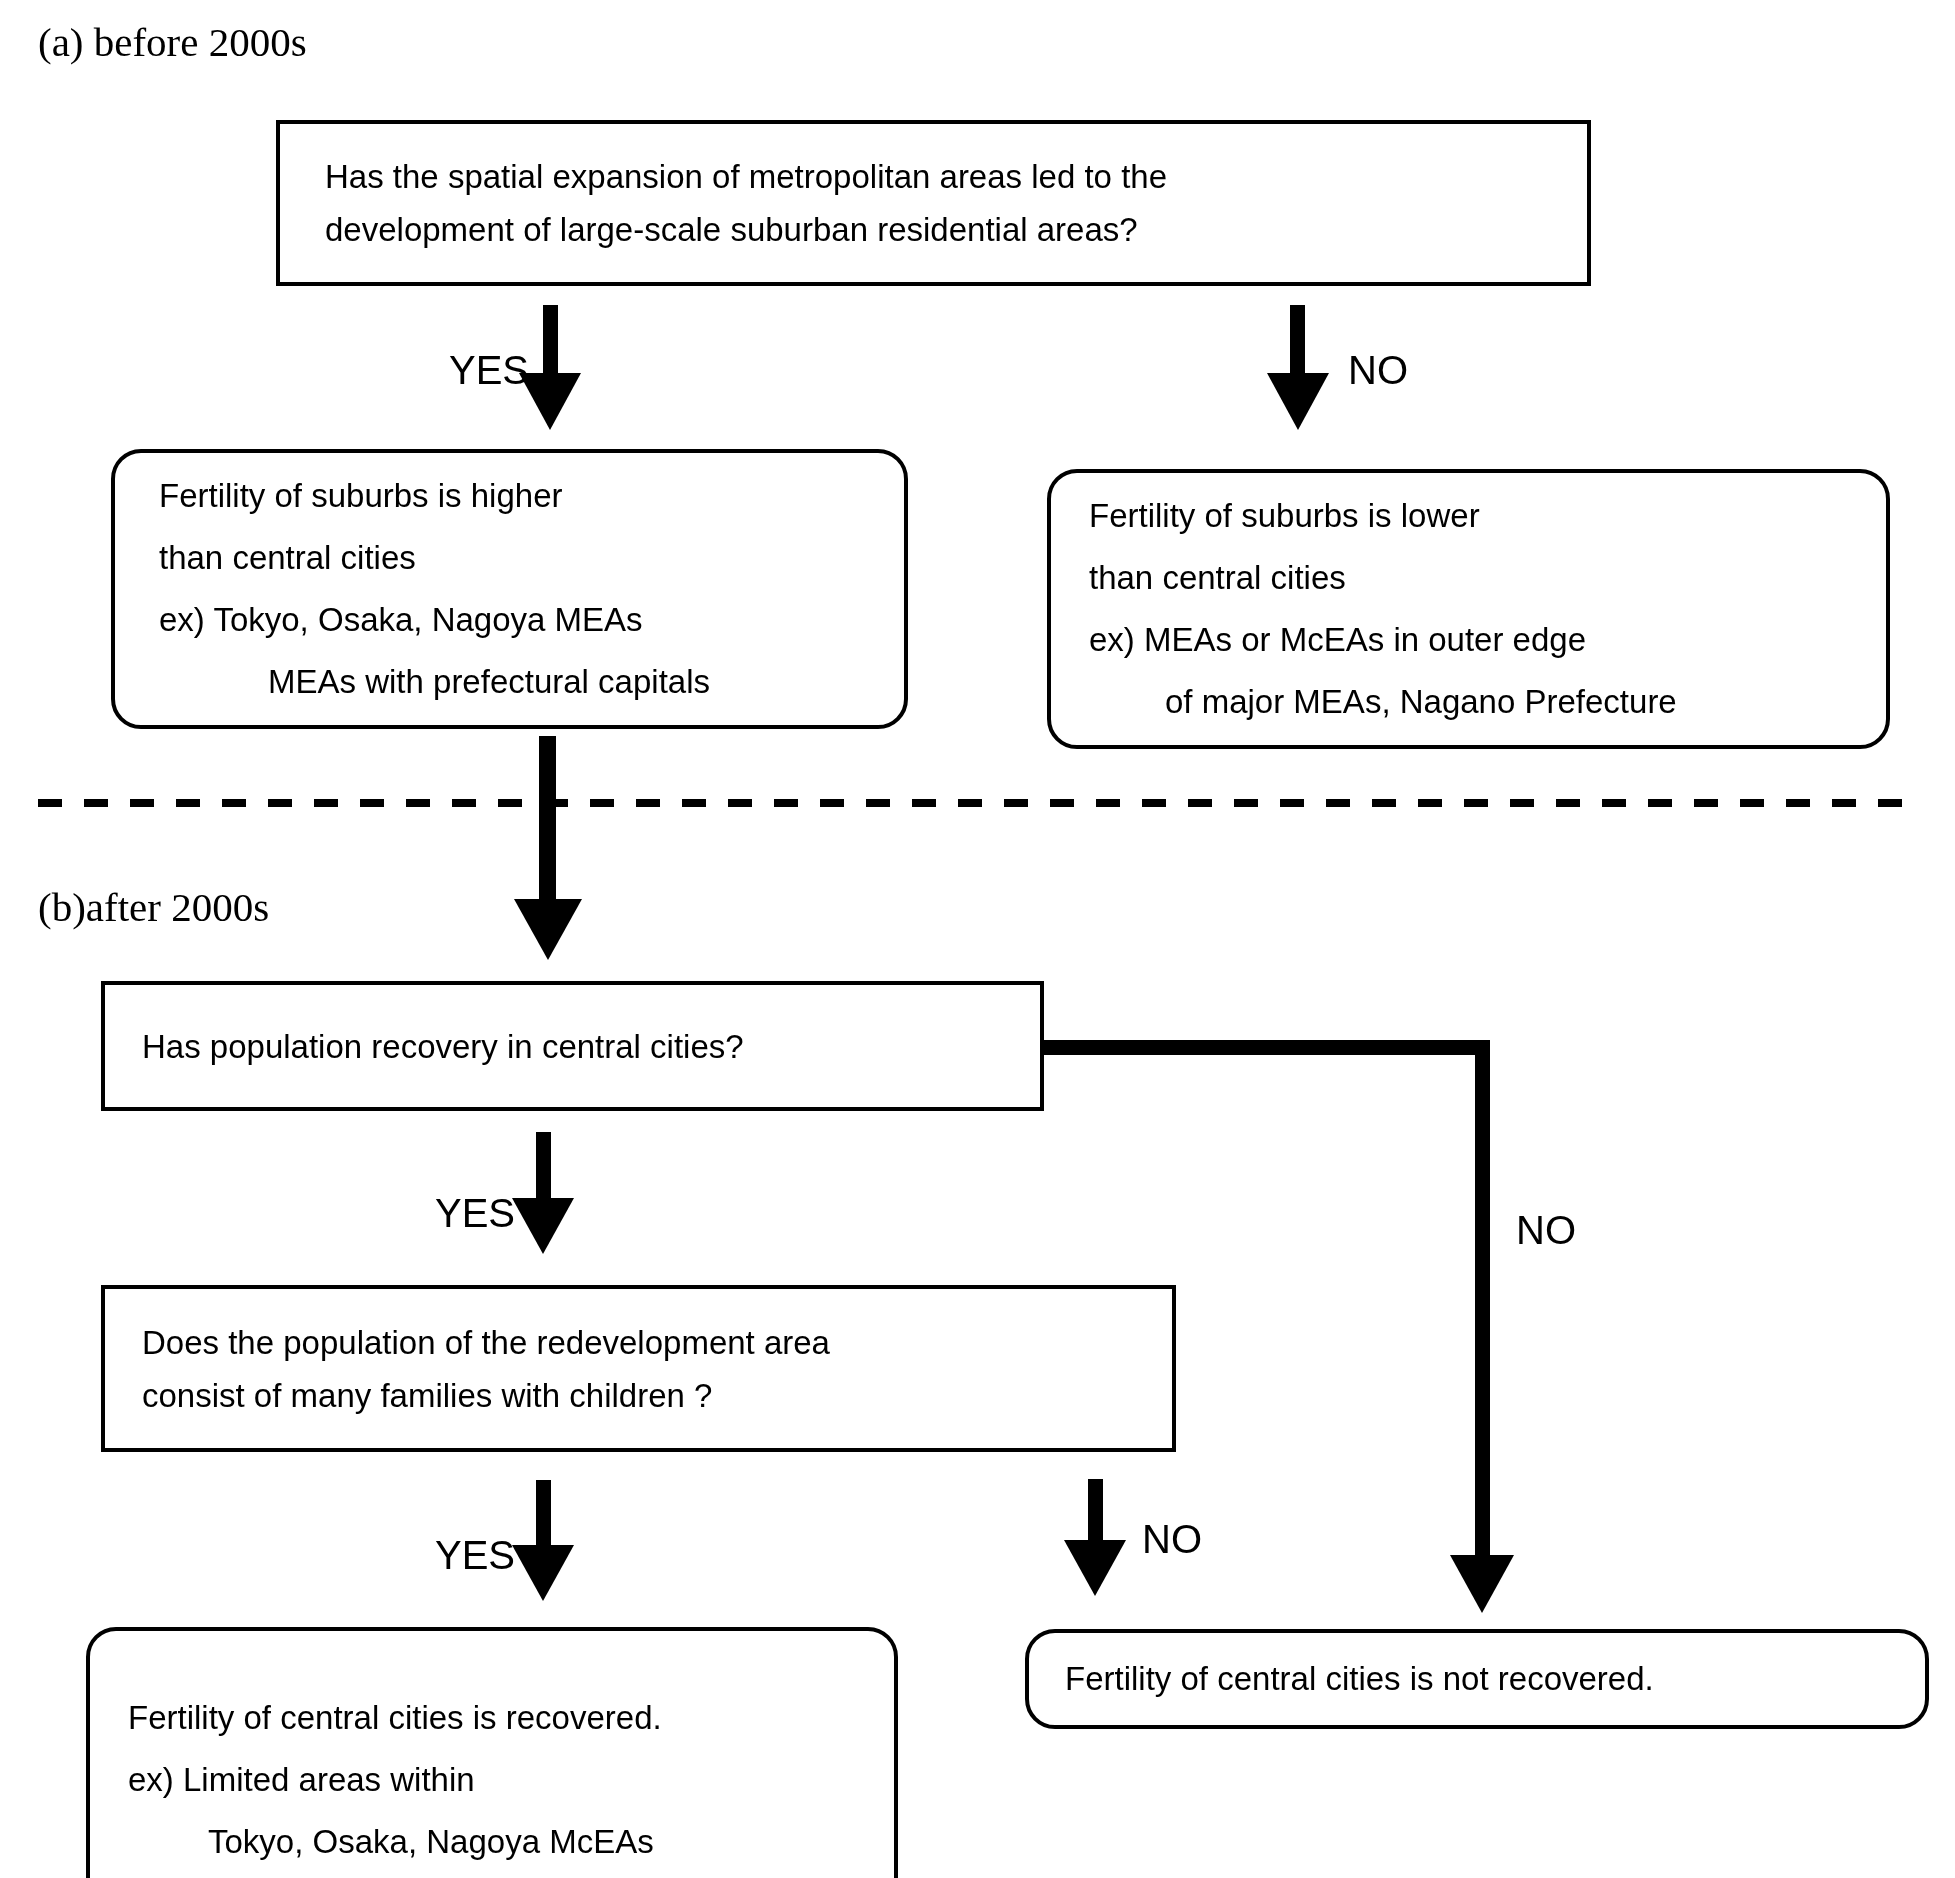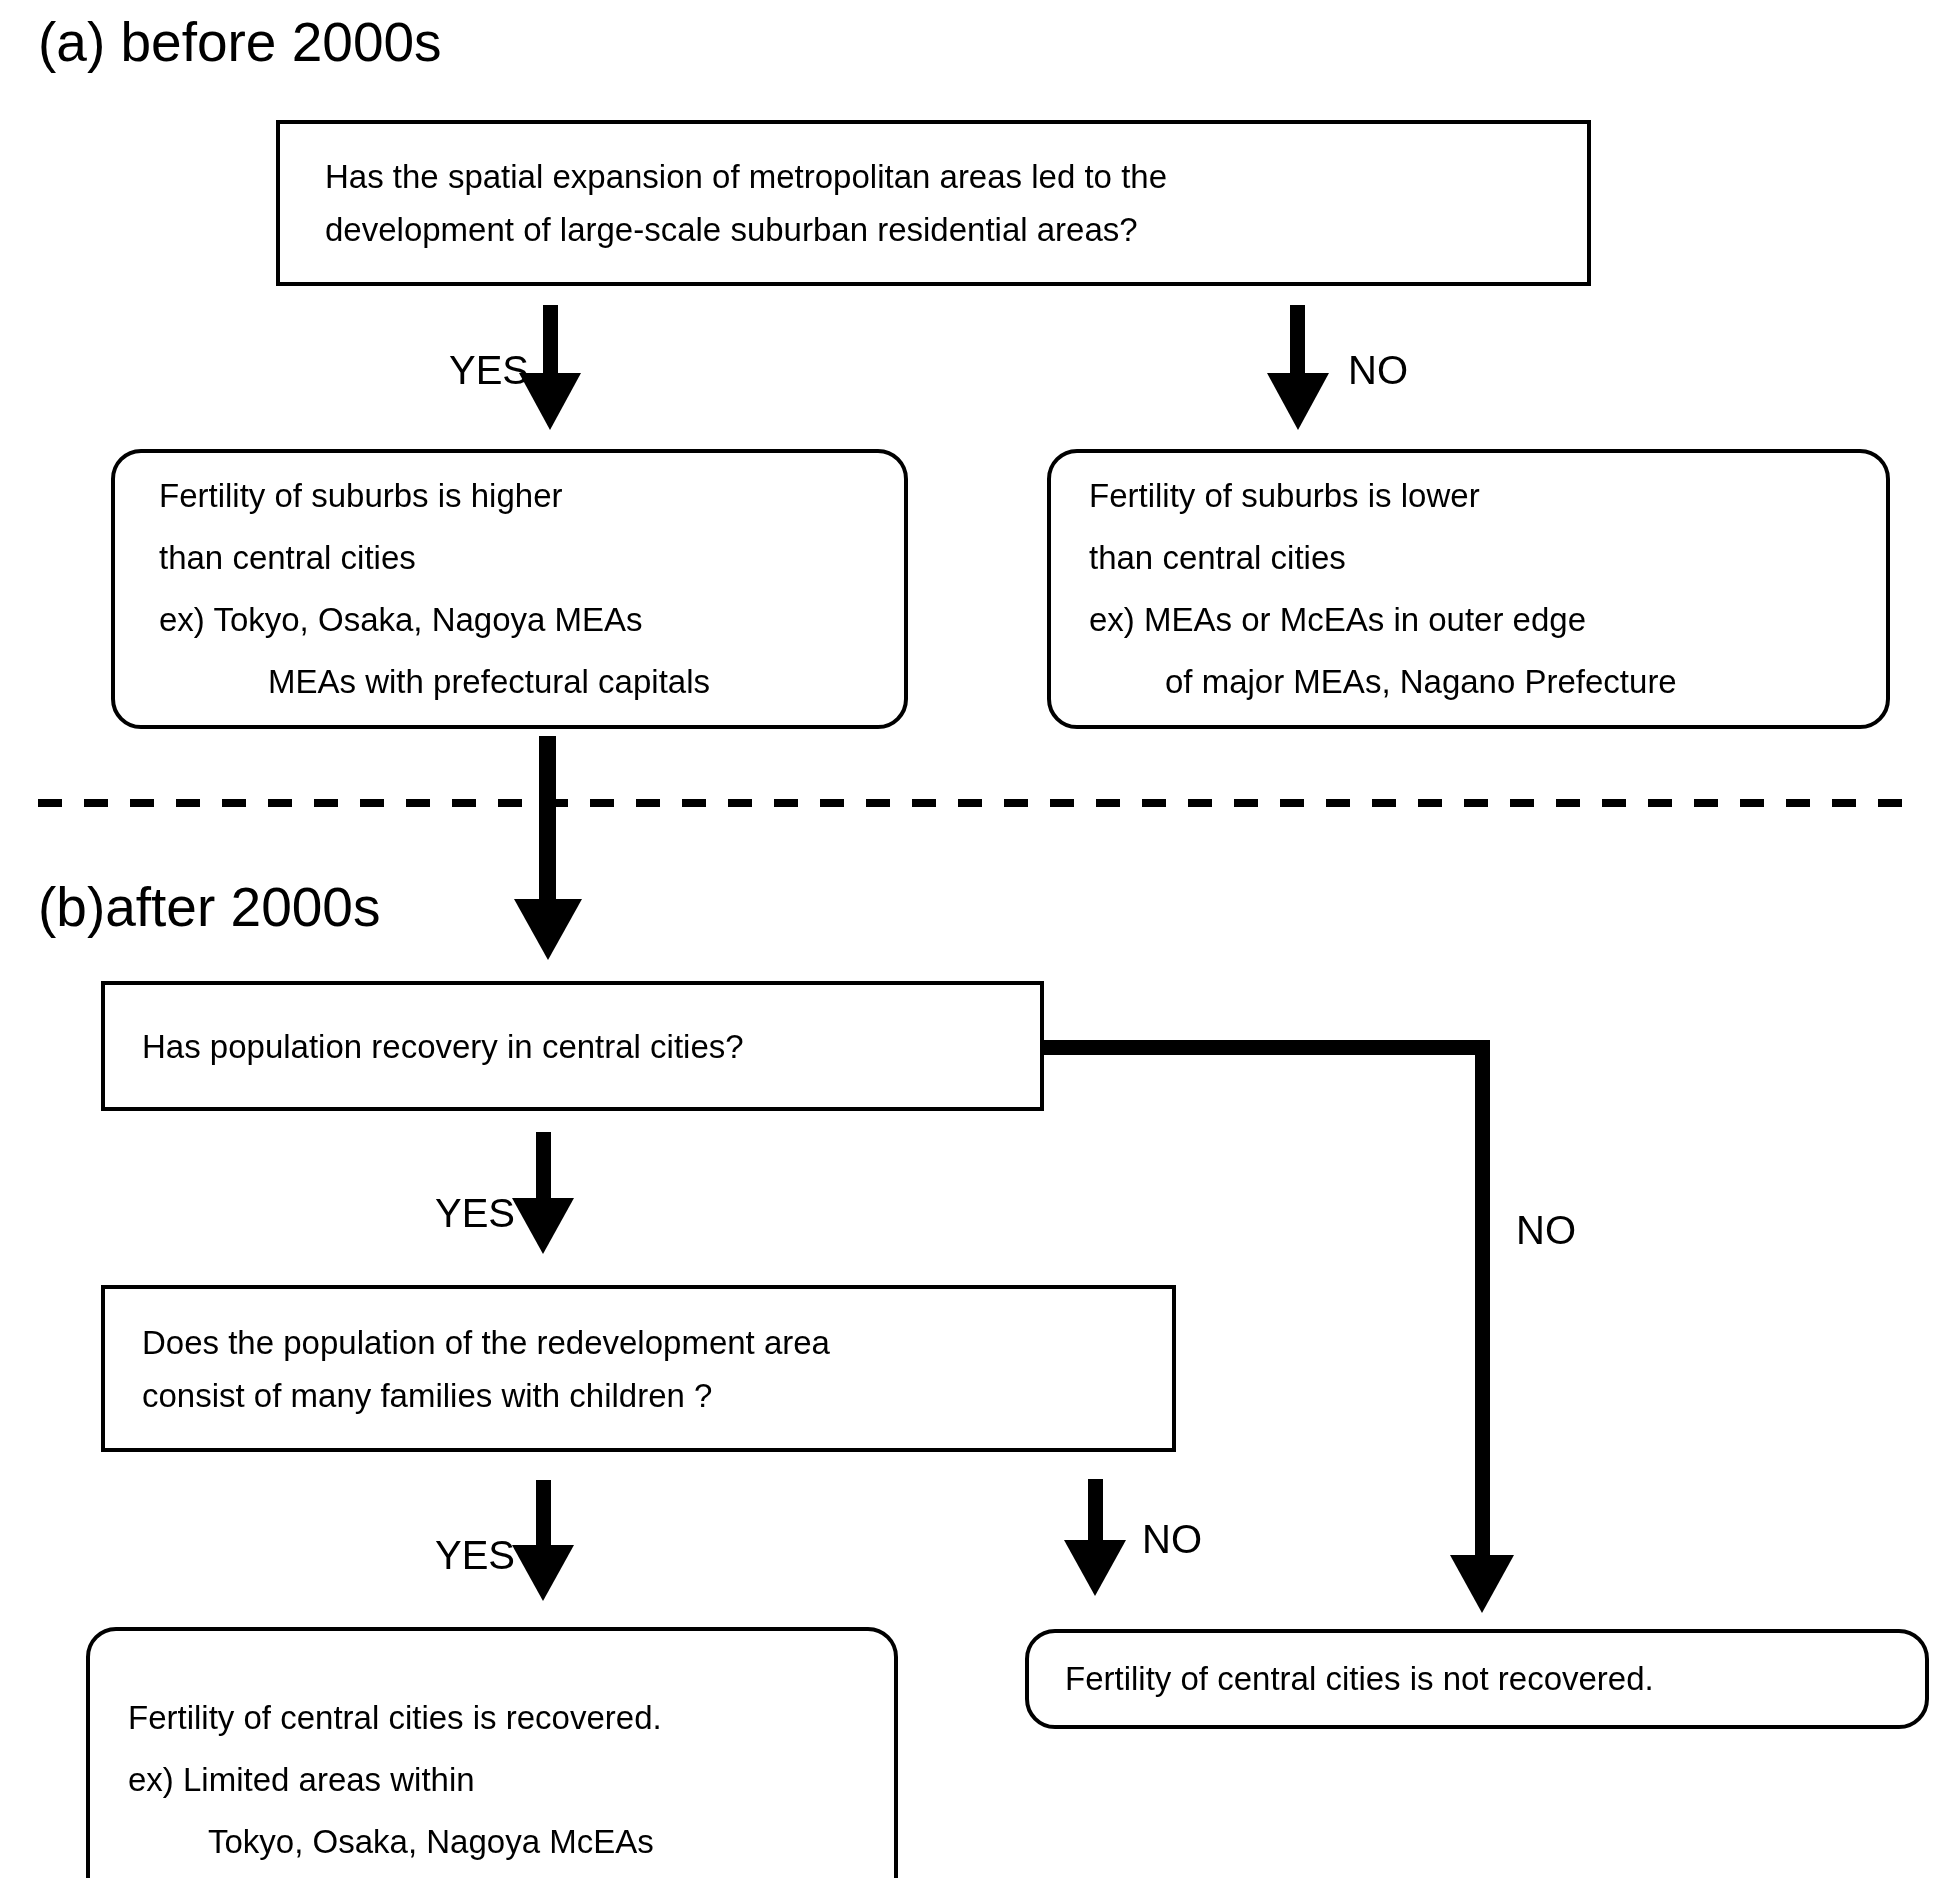--- a/index.html
+++ b/index.html
@@ -6,23 +6,24 @@
   #canvas{
     position:relative;
     width:1955px;height:1879px;
     background:#ffffff;
     font-family:"Liberation Sans","DejaVu Sans",sans-serif;
     color:#000;
     overflow:hidden;
   }
   .section-label{
     position:absolute;
-    font-size:55px;
+    font-size:41px;
     line-height:46px;
     white-space:nowrap;
+    font-family:Liberation Serif, serif;
   }
   .box-rect{
     position:absolute;
     box-sizing:border-box;
     border:4.6px solid #000;
     background:#fff;
     display:flex;flex-direction:column;justify-content:center;
     font-size:33px;line-height:53px;
     white-space:nowrap;
   }
@@ -91,21 +92,21 @@
   </div>
   <div class="lbl" style="left:1348px;top:351px;">NO</div>
 
   <div class="box-round" style="left:111px;top:449px;width:797px;height:280px;padding-left:44px;">
     <span class="ln">Fertility of suburbs is higher</span>
     <span class="ln">than central cities</span>
     <span class="ln">ex) Tokyo, Osaka, Nagoya MEAs</span>
     <span class="ln" style="margin-left:109px;">MEAs with prefectural capitals</span>
   </div>
 
-  <div class="box-round" style="left:1047px;top:449px;width:843px;height:280px;padding-left:38px;">
+  <div class="box-round" style="left:1047px;top:469px;width:843px;height:280px;padding-left:38px;">
     <span class="ln">Fertility of suburbs is lower</span>
     <span class="ln">than central cities</span>
     <span class="ln">ex) MEAs or McEAs in outer edge</span>
     <span class="ln" style="margin-left:76px;">of major MEAs, Nagano Prefecture</span>
   </div>
 
   <div>
     <div class="shaft" style="left:539px;top:736px;width:17px;height:163px;"></div>
     <div class="head big" style="left:514px;top:899px;"></div>
   </div>

